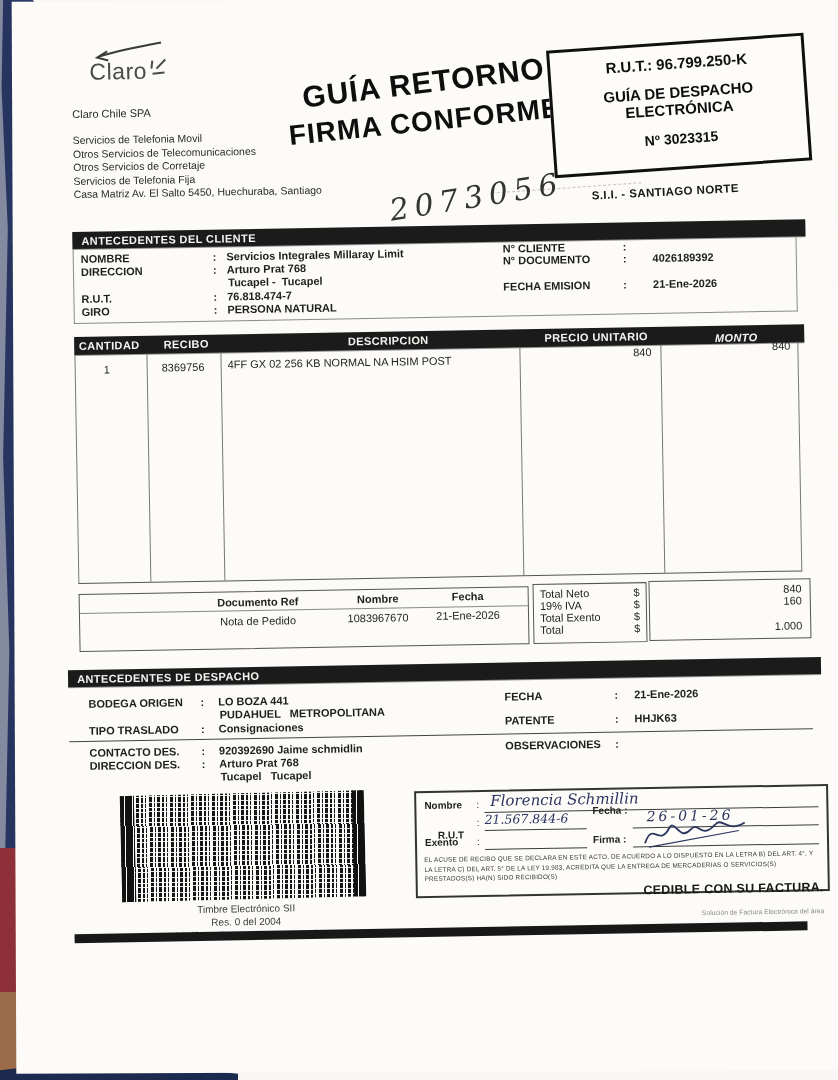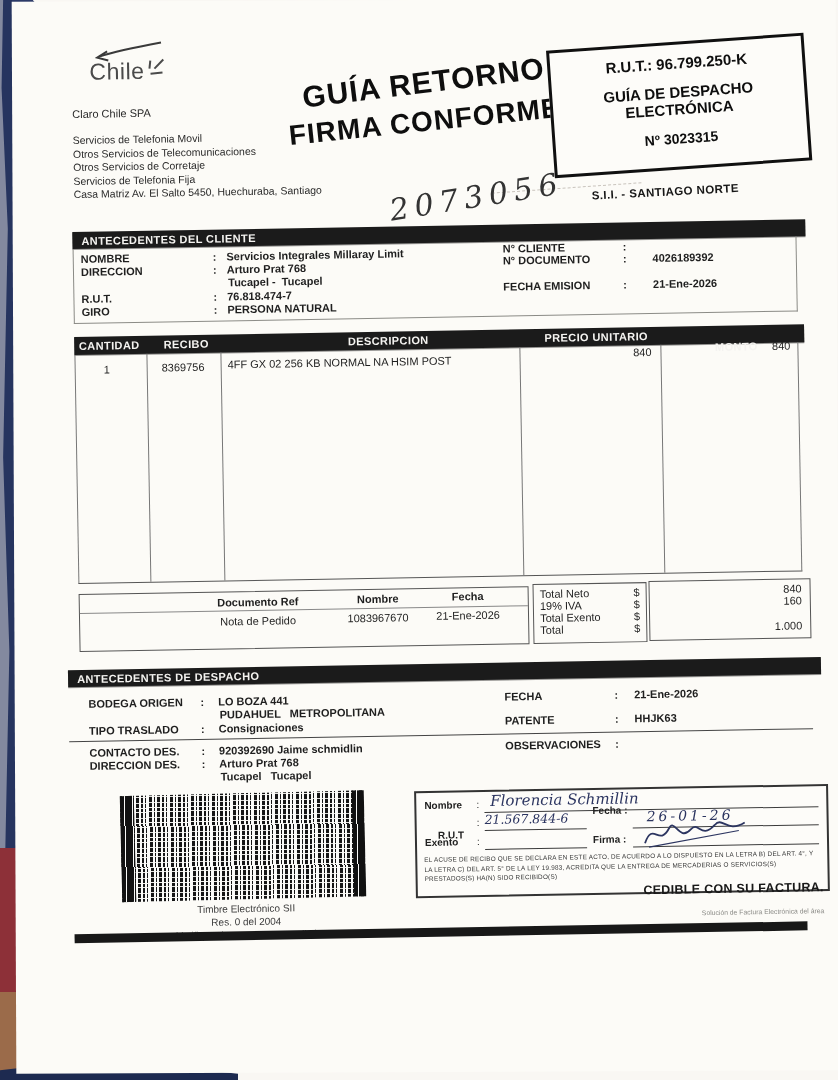--- a/index.html
+++ b/index.html
@@ -49,21 +49,21 @@
   <div class="abs fabric-bottom"></div>
   <div class="abs paper"></div>
 
   <div class="abs doc">
 
     <svg class="abs" style="left:98px;top:38px;" width="78" height="26">
       <path d="M72 6 C 48 10, 26 14, 10 19" stroke="#3a3a3a" stroke-width="2" fill="none"></path>
       <path d="M18 14 L8 20 L19 23" stroke="#3a3a3a" stroke-width="2" fill="none"></path>
     </svg>
     <div class="abs" style="left:98px;top:58px;font-size:23px;color:#4a4a4a;letter-spacing:.5px;">
-      <span>Chile</span><svg width="24" height="24" style="vertical-align:-2px">
+      <span>Claro</span><svg width="24" height="24" style="vertical-align:-2px">
           <path d="M5 12 L6 4" stroke="#4a4a4a" stroke-width="2" fill="none"></path>
           <path d="M10 12 L19 3" stroke="#4a4a4a" stroke-width="2" fill="none"></path>
           <path d="M6 17 L18 16" stroke="#4a4a4a" stroke-width="2" fill="none"></path>
         </svg>
     </div>
 
     <div class="abs" style="left:80px;top:108px;font-size:11px;color:#2a2a2a;">Claro Chile SPA</div>
     <div class="abs" style="left:80px;top:134px;font-size:10.5px;color:#2a2a2a;line-height:13.5px;">
       <div>Servicios de Telefonia Movil</div>
       <div>Otros Servicios de Telecomunicaciones</div>
@@ -127,21 +127,21 @@
       <span class="lbl" style="width:120px;">FECHA EMISION</span>
       <span class="colon">:</span>
       <span class="val" style="margin-left:26px;">21-Ene-2026</span>
     </div>
 
     <div class="abs bar" style="left:78px;top:337px;width:730px;height:18px;padding-left:0;">
       <span class="abs center" style="left:35px;top:3px;">CANTIDAD</span>
       <span class="abs center" style="left:112px;top:3px;">RECIBO</span>
       <span class="abs center" style="left:314px;top:3px;">DESCRIPCION</span>
       <span class="abs center" style="left:522px;top:3px;">PRECIO UNITARIO</span>
-      <span class="abs center" style="left:662px;top:15px;">MONTO</span>
+      <span class="abs center" style="left:662px;top:6px;font-style:italic;">MONTO</span>
     </div>
     <div class="abs" style="left:78px;top:355px;width:722px;height:228px;border-left:1px solid #777;border-right:1px solid #777;border-bottom:1px solid #555;">
       <div class="abs" style="left:71px;top:0;height:100%;border-left:1px solid #777;"></div>
       <div class="abs" style="left:145px;top:0;height:100%;border-left:1px solid #777;"></div>
       <div class="abs" style="left:444px;top:0;height:100%;border-left:1px solid #777;"></div>
       <div class="abs" style="left:585px;top:0;height:100%;border-left:1px solid #777;"></div>
       <span class="abs val reg" style="left:28px;top:9px;">1</span>
       <span class="abs val reg" style="left:86px;top:8px;">8369756</span>
       <span class="abs val reg" style="left:152px;top:6px;">4FF GX 02 256 KB NORMAL NA HSIM POST</span>
       <span class="abs val reg" style="left:444px;top:1px;width:132px;text-align:right;">840</span>

